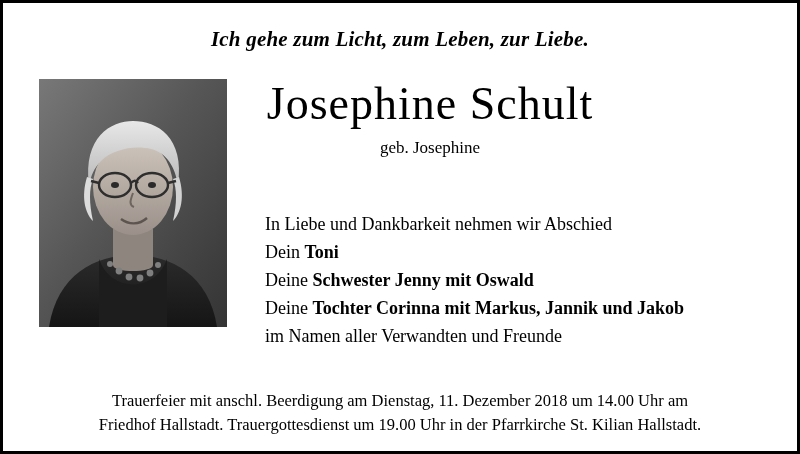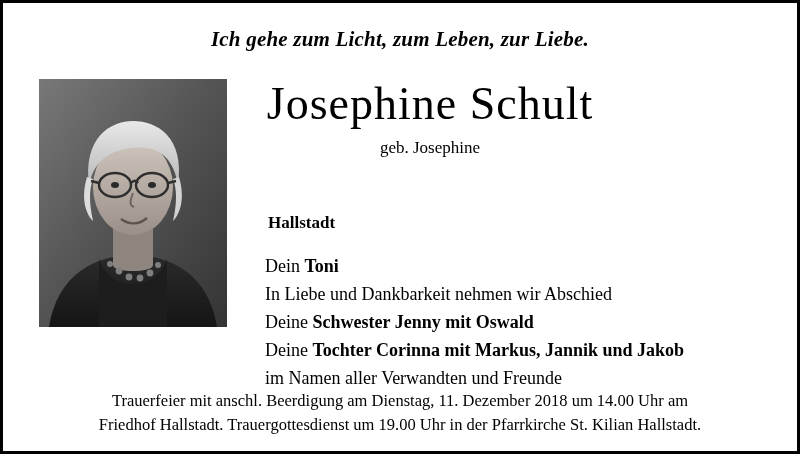--- a/index.html
+++ b/index.html
@@ -109,27 +109,26 @@
   <div class="motto">Ich gehe zum Licht, zum Leben, zur Liebe.</div>
 
   <div class="name">Josephine Schult</div>
 
   <div class="born-name">geb. Josephine</div>
 
   <div class="dates">
     <span class="date-left">* 11. 12.1947</span>
   </div>
 
-  <div class="place">Hallstadt</div>
 
   <div class="body-lines">
+    <div class="line">In Liebe und Dankbarkeit nehmen wir Abschied</div>
     <div class="line">
       <span>Dein </span><b>Toni</b>
     </div>
-    <div class="line">In Liebe und Dankbarkeit nehmen wir Abschied</div>
     <div class="line">
       <span>Deine </span><b>Schwester Jenny mit Oswald</b>
     </div>
     <div class="line">
       <span>Deine </span><b>Tochter Corinna mit Markus, Jannik und Jakob</b>
     </div>
     <div class="line">im Namen aller Verwandten und Freunde</div>
   </div>
 
   <div class="portrait">

